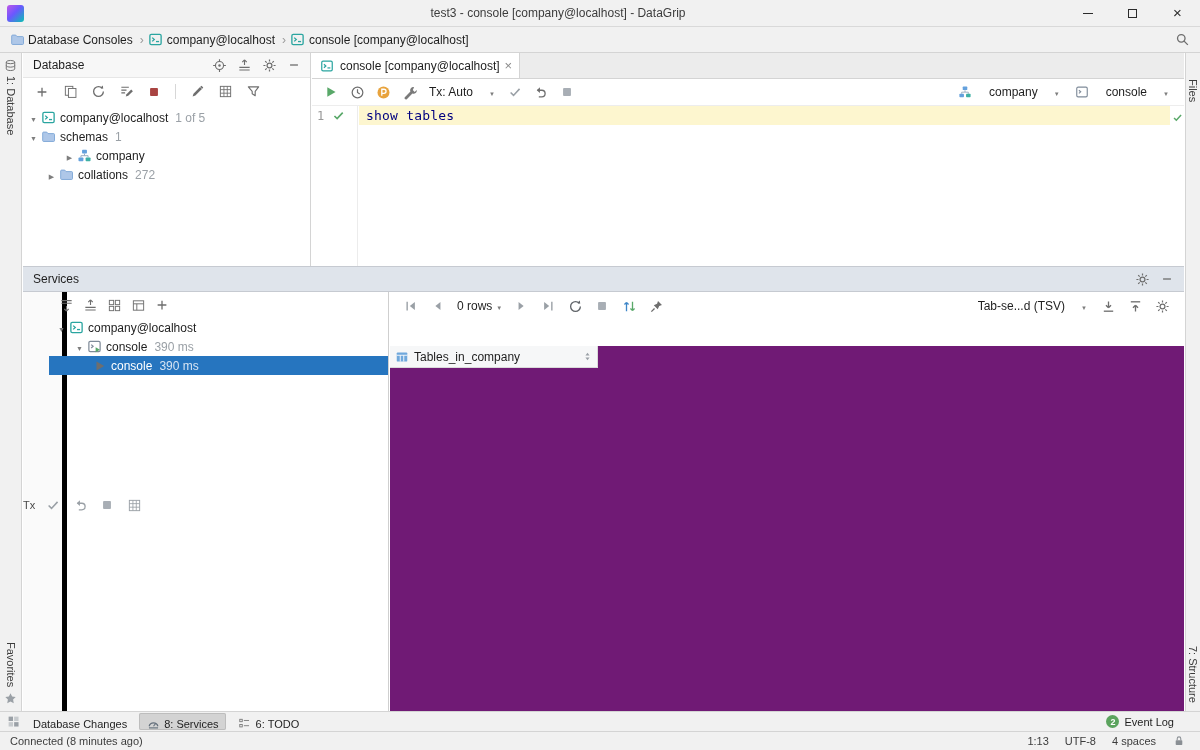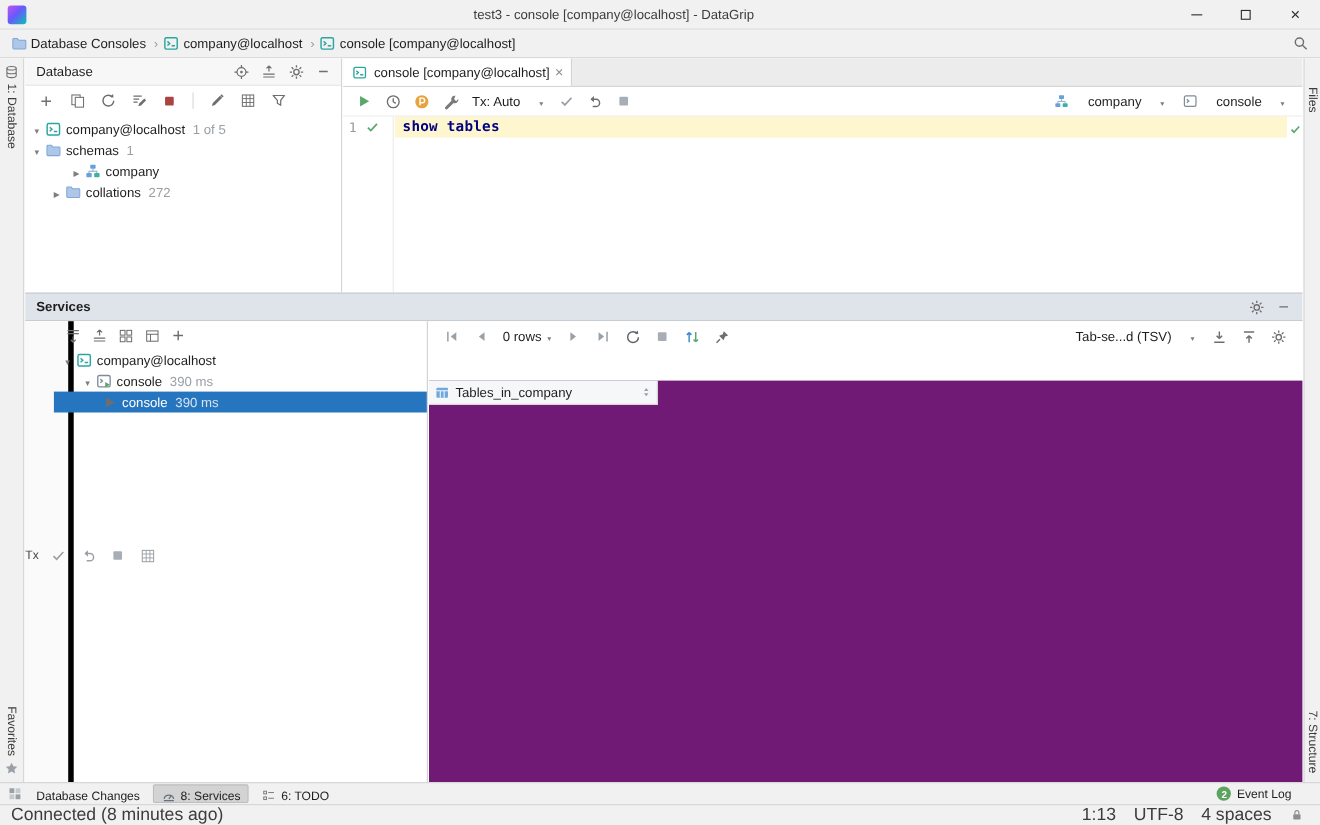--- a/index.html
+++ b/index.html
@@ -58,46 +58,46 @@
 .etoolbar{height:27px;display:flex;align-items:center;gap:2px;padding:0 9px 0 7px;border-bottom:1px solid #ededed;flex:0 0 auto}
 .ddl{display:inline-flex;align-items:center;gap:16px;padding:1px 6px;border-radius:3px}
 .dd::before{content:"▼";font-size:6px;color:#7e7e7e}
 .editor{flex:1;position:relative;font-family:"DejaVu Sans Mono","Liberation Mono",monospace}
 .gutter{position:absolute;left:0;top:0;bottom:0;width:46px;border-right:1px solid #ececec}
 .gutrow{height:19px;display:flex;align-items:center;padding-left:5px;gap:7px}
 .lnum{color:#999;font-size:12px}
 .codearea{position:absolute;left:47px;right:14px;top:0;bottom:0}
 .lineband{position:absolute;left:0;right:0;top:0;height:19px;background:#fdf6cf}
 .codeline{position:relative;height:19px;display:flex;align-items:center;padding-left:7px}
-.kw{font-size:13px;font-weight:bold;color:#000080;letter-spacing:.2px}
+.kw{font-size:13px;font-weight:normal;color:#000080;letter-spacing:.2px}
 .estripe{position:absolute;right:0;top:0;bottom:0;width:14px;display:flex;flex-direction:column;align-items:center;padding-top:5px}
 
 .services{position:absolute;left:23px;right:16px;top:213px;height:445px;display:flex;flex-direction:column}
 .sheader{height:26px;background:#dfe4eb;border-top:1px solid #c6cad1;border-bottom:1px solid #c6cad1;display:flex;align-items:center;padding:0 8px 0 10px;flex:0 0 auto}
-.sheader .ptitle{font-weight:bold}
+.sheader .ptitle{font-weight:normal}
 .sbody{flex:1;position:relative;background:#fff}
 .sstrip{position:absolute;left:0;top:0;bottom:0;width:44px;background:#fafafa;border-right:5px solid #000000;display:flex;flex-direction:row;align-items:center;padding-top:7px;gap:9px}
 .txlbl{font-size:11px;color:#4a4a4a}
 .stree{position:absolute;left:26px;top:0;bottom:0;width:340px;border-right:1px solid #cfcfcf}
 .streebar{height:26px;display:flex;align-items:center;gap:6px;padding:0 8px}
 .srpane{position:absolute;left:367px;top:0;right:0;bottom:0}
 .rtabs{height:26px;display:flex;align-items:center;gap:3px;padding-left:9px;border-bottom:1px solid #ececec}
 .rtab{display:flex;align-items:center;gap:5px;padding:2px 8px;border:1px solid transparent;border-radius:2px}
 .rtab.active{background:#ececec;border-color:#cfcfcf}
 .rtoolbar{height:28px;display:flex;align-items:center;gap:3px;padding:0 10px 0 9px}
 .rowsdd{display:inline-flex;align-items:center;gap:4px;padding:1px 4px}
 .grid{position:absolute;left:0;right:0;top:54px;bottom:0;background:#701a75}
 .gheader{width:208px;height:22px;background:#f6f7f8;border-right:1px solid #dadada;border-bottom:1px solid #dadada;display:flex;align-items:center;gap:5px;padding:0 4px}
 
 .bottombar{position:absolute;top:711px;left:0;width:1200px;height:20px;background:#f1f1f1;border-top:1px solid #d4d4d4;display:flex;align-items:center;gap:5px;padding:0 8px 0 26px;font-size:11px}
 .twbtn{display:inline-flex;align-items:flex-end;gap:4px;height:17px;padding:0 7px;border-radius:2px}
 .twbtn.active{background:#d3d3d3;box-shadow:inset 0 0 0 1px #bdbdbd}
 .eventlog{margin-left:auto;margin-right:18px;display:inline-flex;align-items:center;gap:5px}
 .evbadge{width:13px;height:13px;border-radius:50%;background:#5ba35e;color:#fff;font-size:9px;font-weight:bold;display:inline-flex;align-items:center;justify-content:center}
-.statusbar{position:absolute;top:731px;left:0;width:1200px;height:19px;background:#f1f1f1;border-top:1px solid #d4d4d4;display:flex;align-items:center;padding:0 14px 0 10px;gap:16px;font-size:16px;color:#3c3c3c}
+.statusbar{position:absolute;top:731px;left:0;width:1200px;height:19px;background:#f1f1f1;border-top:1px solid #d4d4d4;display:flex;align-items:center;padding:0 14px 0 10px;gap:16px;font-size:11px;color:#3c3c3c}
 </style>
 </head>
 <body>
 
 <div class="app">
 
   <header class="titlebar">
     <div class="logo"></div>
     <div class="wtitle">test3 - console [company@localhost] - DataGrip</div>
     <div class="winctl">

